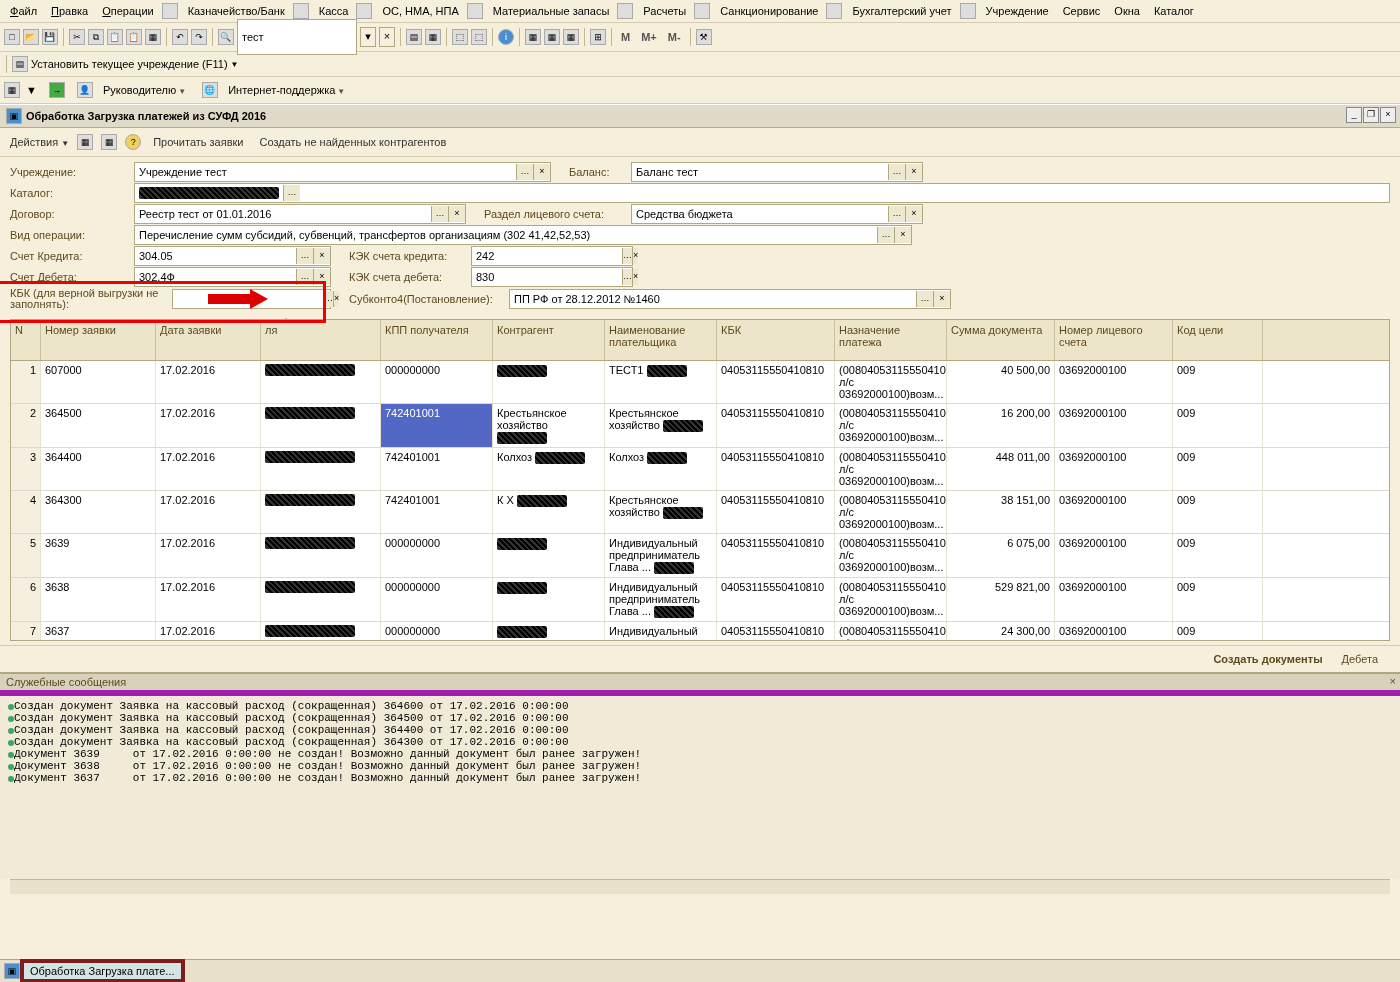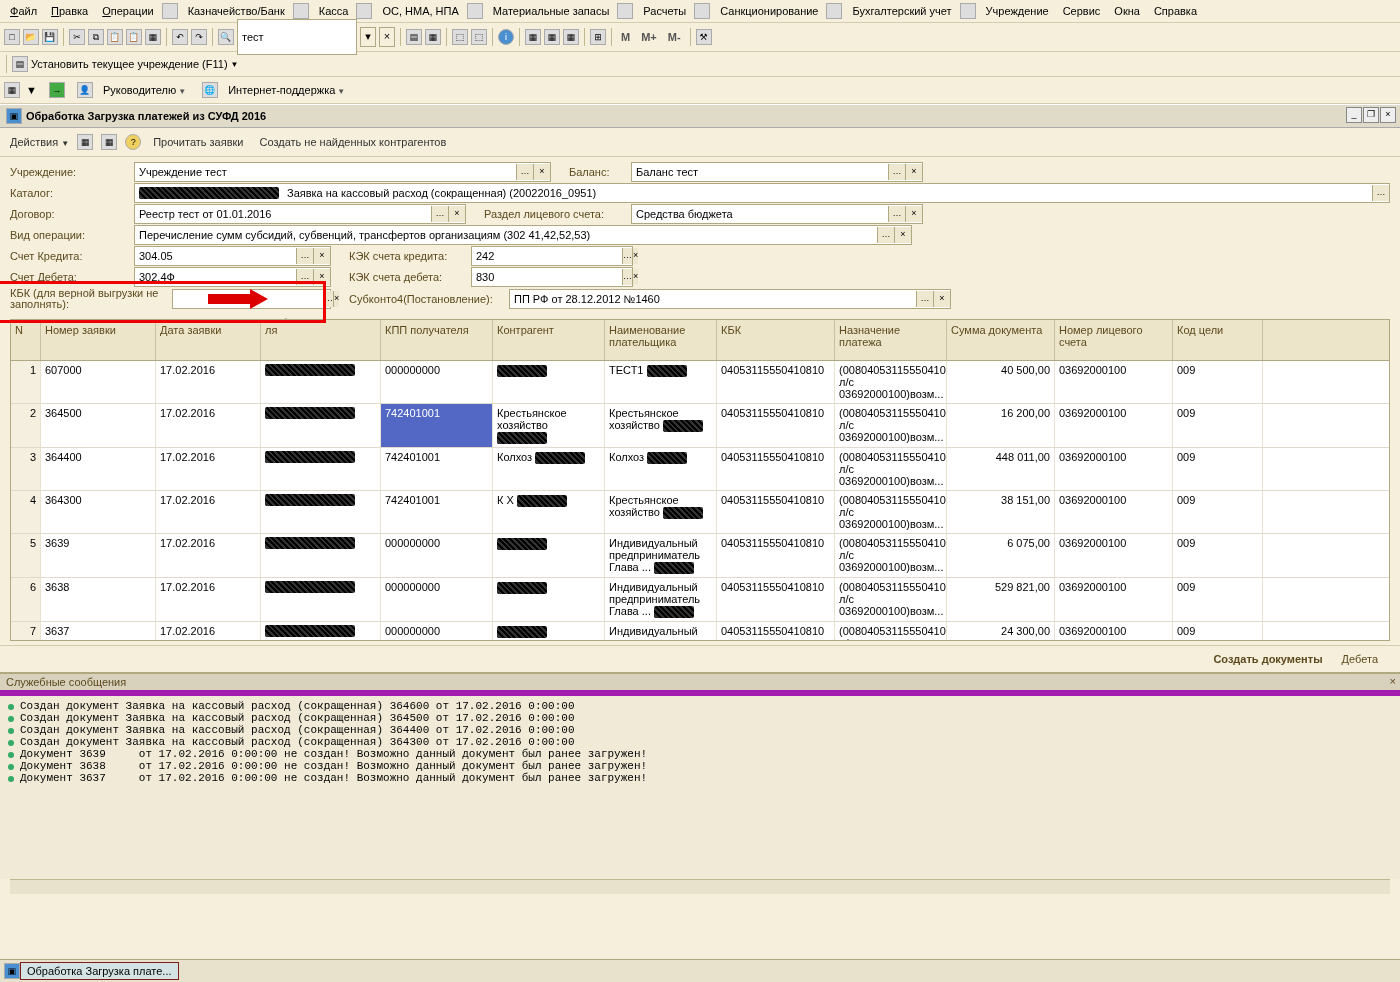--- a/index.html
+++ b/index.html
@@ -37,24 +37,24 @@
 .gc.sel{background:#5268c4;color:#fff}
 .gc.num{text-align:right}
 .gc.rn{text-align:right;background:#f5efe0}
 .redact{background:repeating-linear-gradient(45deg,#000,#000 2px,#333 2px,#333 4px);height:12px;border-radius:2px}
 .footer-btns{text-align:right;padding:4px 14px;background:#f5efdc;border-top:1px solid #d4ccb0}
 .footer-btns .fb{display:inline-block;padding:3px 8px;color:#5c4a1e;cursor:pointer}
 .footer-btns .fb.primary{font-weight:bold}
 .msg-panel{background:#f0ead7;border-top:2px solid #b0a880}
 .msg-title{background:#d8d2bc;padding:2px 6px;color:#5c4a1e;border-bottom:6px solid #a21caf;position:relative}
 .msg-body{padding:4px 8px;font-family:"Courier New",monospace;font-size:11px;white-space:pre;height:175px;overflow:auto;background:#f0ead7}
-.msg-body .ml{display:flex;gap:6px;align-items:flex-start}
+.msg-body .ml{display:flex;align-items:flex-start}
 .msg-body .dot{width:6px;height:6px;background:#3a6;border-radius:50%;margin-top:4px;flex-shrink:0}
 .taskbar{position:absolute;bottom:0;left:0;right:0;height:22px;background:#e8e2cc;border-top:1px solid #b0a880;display:flex;align-items:center;padding:0 4px}
-.taskbar .tab{background:#d4e4e4;border:1px solid #7f1d1d;padding:2px 6px;font-size:11px;cursor:pointer}
+.taskbar .tab{background:#d4e4e4;border:4px solid #7f1d1d;padding:2px 6px;font-size:11px;cursor:pointer}
 .scroll-h{height:14px;background:#e8e2cc;border-top:1px solid #c0b890;margin:0 10px}
 .c-n{width:30px}.c-num{width:115px}.c-date{width:105px}.c-pay{width:120px}.c-kpp{width:112px}.c-contr{width:112px}.c-name{width:112px}.c-kbk{width:118px}.c-purpose{width:112px}.c-sum{width:108px}.c-acc{width:118px}.c-goal{width:90px}
 </style>
 </head>
 <body>
 
 <div class="menubar" id="menubar">
     <span class="mi"><u>Ф</u>айл</span>
     <span class="mi"><u>П</u>равка</span>
     <span class="mi"><u>О</u>перации</span>
@@ -69,21 +69,21 @@
     <span class="ico" style="margin-right: 2px;"></span>
     <span class="mi">Расчеты</span>
     <span class="ico" style="margin-right: 2px;"></span>
     <span class="mi">Санкционирование</span>
     <span class="ico" style="margin-right: 2px;"></span>
     <span class="mi">Бухгалтерский учет</span>
     <span class="ico" style="margin-right: 2px;"></span>
     <span class="mi">Учреждение</span>
     <span class="mi">Сервис</span>
     <span class="mi">Окна</span>
-    <span class="mi">Справка</span>
+    <span class="mi">Каталог</span>
   </div>
 
 <div class="toolbar">
   <span class="ico">□</span>
   <span class="ico">📂</span>
   <span class="ico">💾</span>
   <span class="sep"></span>
   <span class="ico">✂</span>
   <span class="ico">⧉</span>
   <span class="ico">📋</span>
@@ -182,21 +182,20 @@
         <input value="Баланс тест" style="">
         <span class="bt">…</span>
         <span class="bt">×</span>
       </div>
   </div>
 
   <div class="frow">
     <span class="flabel">Каталог:</span>
     <div class="finput" style="flex:1">
       <span style="width:140px;margin:2px 4px" class="redact"></span>
-      <input value="Заявка на кассовый расход (сокращенная) (20022016_0951)" style="">
         <span class="bt">…</span>
     </div>
   </div>
 
   <div class="frow">
     <span class="flabel">Договор:</span>
     <div class="finput" style="width:330px">
         <input value="Реестр тест от 01.01.2016" style="">
         <span class="bt">…</span>
         <span class="bt">×</span>

